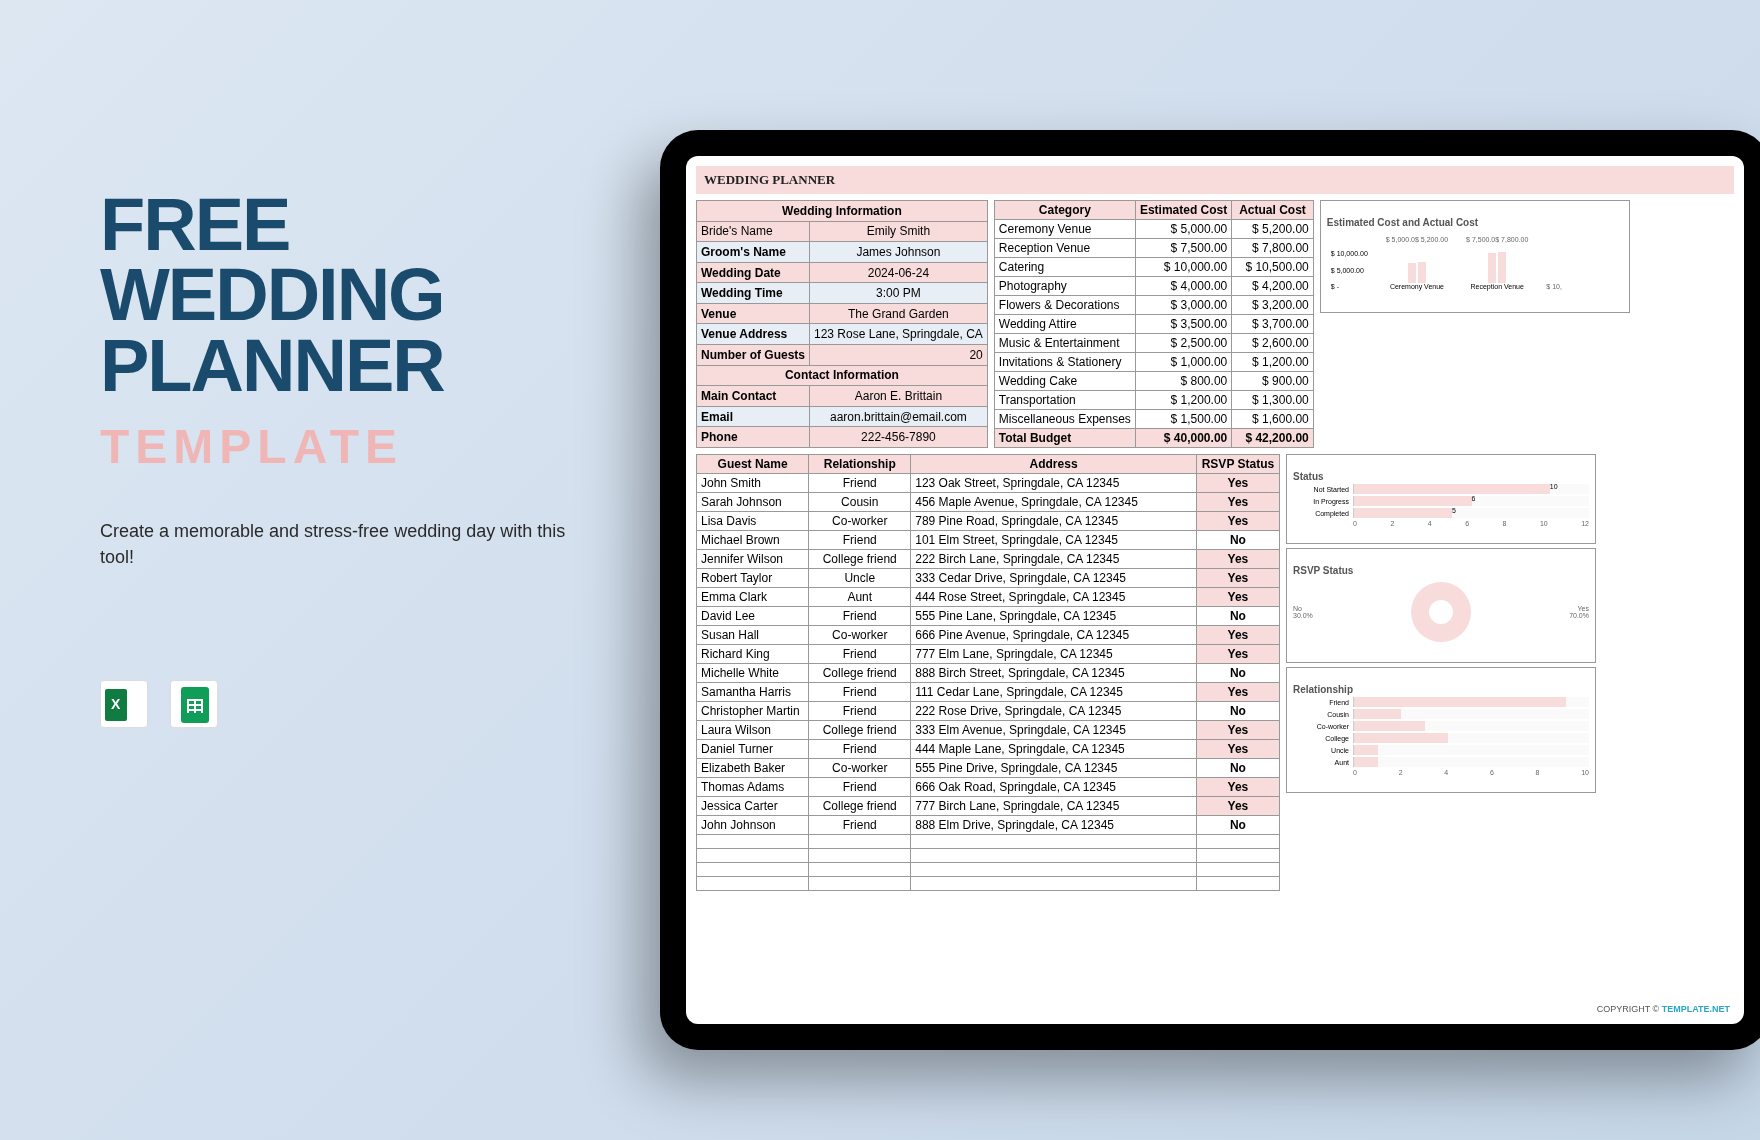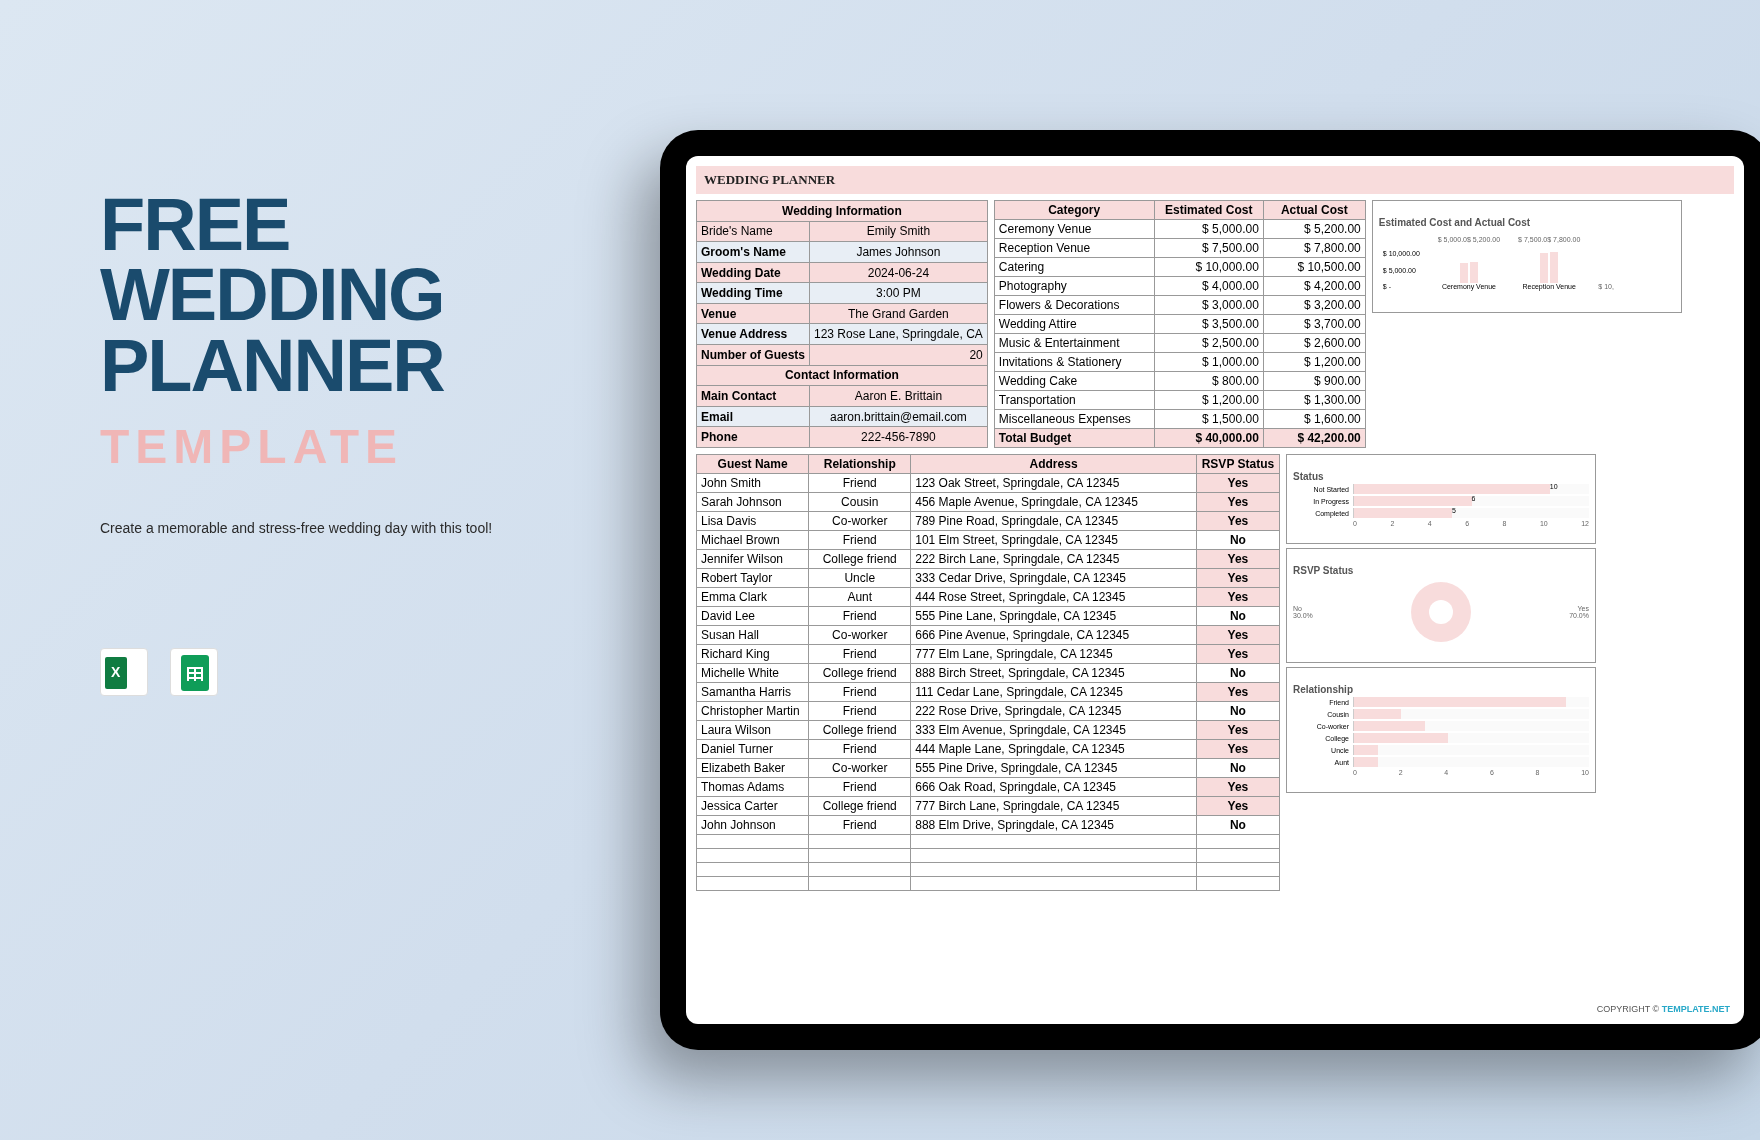--- a/index.html
+++ b/index.html
@@ -1,21 +1,21 @@
 <!DOCTYPE html>
 <html><head>
 <meta charset="utf-8">
 <style>
 *{box-sizing:border-box;margin:0;padding:0}
 body{width:1760px;height:1140px;background:linear-gradient(135deg,#dce7f2 0%,#d1deed 50%,#c6d7e8 100%);font-family:Arial,Helvetica,sans-serif;overflow:hidden;position:relative}
 .page{display:flex;height:100%;position:relative}
 .left{width:640px;padding:190px 40px 40px 100px}
 .title-main{font-size:74px;font-weight:900;color:#1a4b6d;line-height:.95;letter-spacing:-2px;font-family:Arial,sans-serif}
 .title-sub{font-size:48px;font-weight:700;color:#f0b6b6;letter-spacing:6px;margin-top:18px}
-.tagline{font-size:14px;color:#2a2a2a;margin-top:44px;line-height:1.45;max-width:520px}
+.tagline{font-size:18px;color:#2a2a2a;margin-top:44px;line-height:1.45;max-width:520px}
 .icons{margin-top:110px;display:flex;gap:22px}
 .icon-box{width:48px;height:48px;border-radius:4px;display:flex;align-items:center;justify-content:center}
 .excel-icon{background:#fff;border:1px solid #ddd;position:relative}
 .excel-icon::before{content:"";position:absolute;left:4px;top:8px;width:22px;height:32px;background:#107c41;border-radius:2px}
 .excel-icon::after{content:"X";position:absolute;left:10px;top:15px;color:#fff;font-weight:bold;font-size:14px}
 .sheets-icon{background:#fff;border:1px solid #ddd;position:relative}
 .sheets-icon::before{content:"";position:absolute;left:10px;top:6px;width:28px;height:36px;background:#0f9d58;border-radius:3px}
 .sheets-icon::after{content:"";position:absolute;left:16px;top:18px;width:16px;height:14px;background:linear-gradient(#fff 2px,transparent 2px 5px,#fff 5px 7px,transparent 7px 10px,#fff 10px 12px,transparent 12px),linear-gradient(90deg,#fff 2px,transparent 2px 7px,#fff 7px 9px,transparent 9px 14px,#fff 14px)}
 .tablet{position:absolute;right:-10px;top:130px;width:1110px;height:920px;background:#000;border-radius:38px;padding:26px;box-shadow:-20px 30px 60px rgba(0,0,0,.35)}
 .screen{width:100%;height:100%;background:#fff;border-radius:12px;overflow:hidden;position:relative;font-size:8px}
@@ -123,21 +123,21 @@
                   <td style="font-weight:bold">Email</td>
                   <td style="text-align:center">aaron.brittain@email.com</td>
                 </tr>
                 <tr class="r-pink">
                   <td style="font-weight:bold">Phone</td>
                   <td style="text-align:center">222-456-7890</td>
                 </tr>
               </tbody>
           </table>
 
-          <table class="tbl" style="width:372px">
+          <table class="tbl" style="width:320px">
             <tbody>
                 <tr>
               <th style="width:140px">Category</th>
               <th style="width:90px">Estimated Cost</th>
               <th style="width:90px">Actual Cost</th>
             </tr>
             </tbody>
               <tbody id="budget-body">
                 <tr>
                   <td>Ceremony Venue</td>

